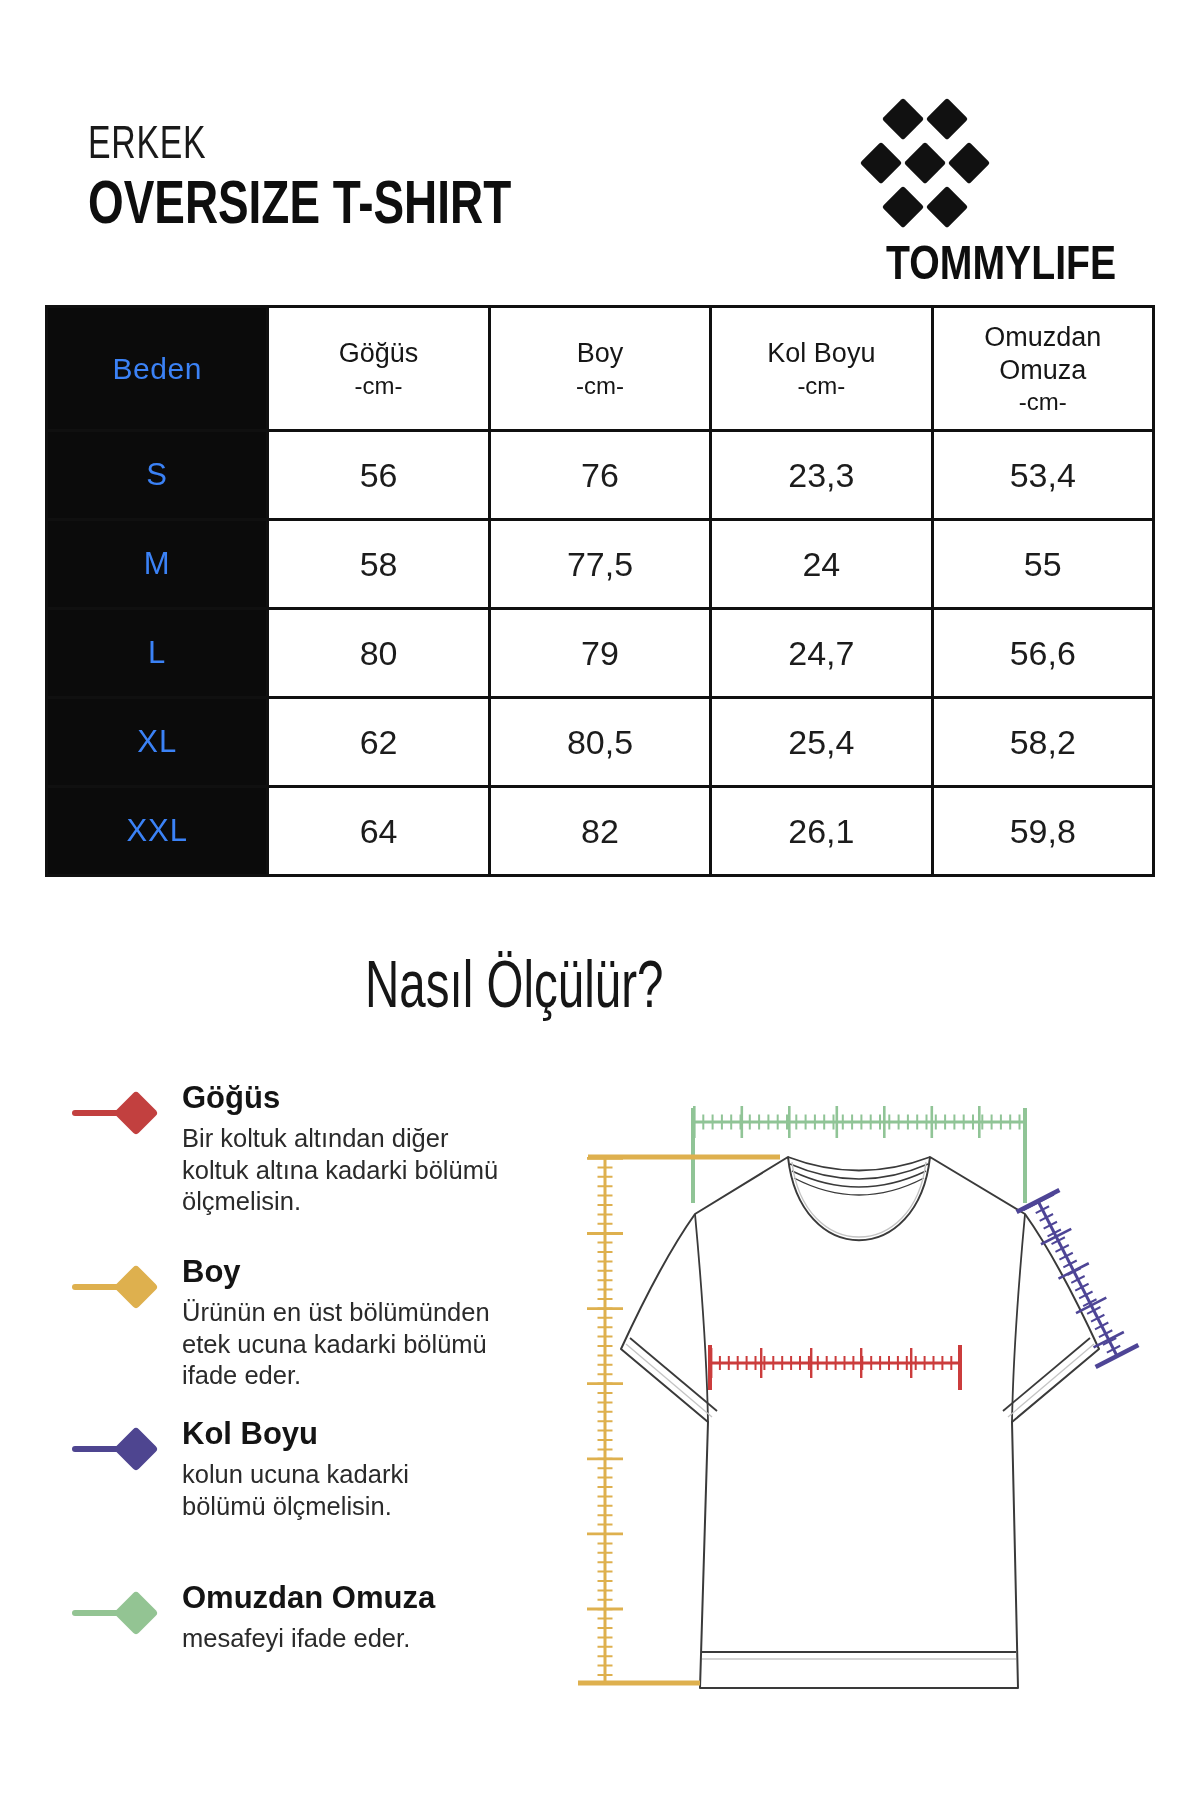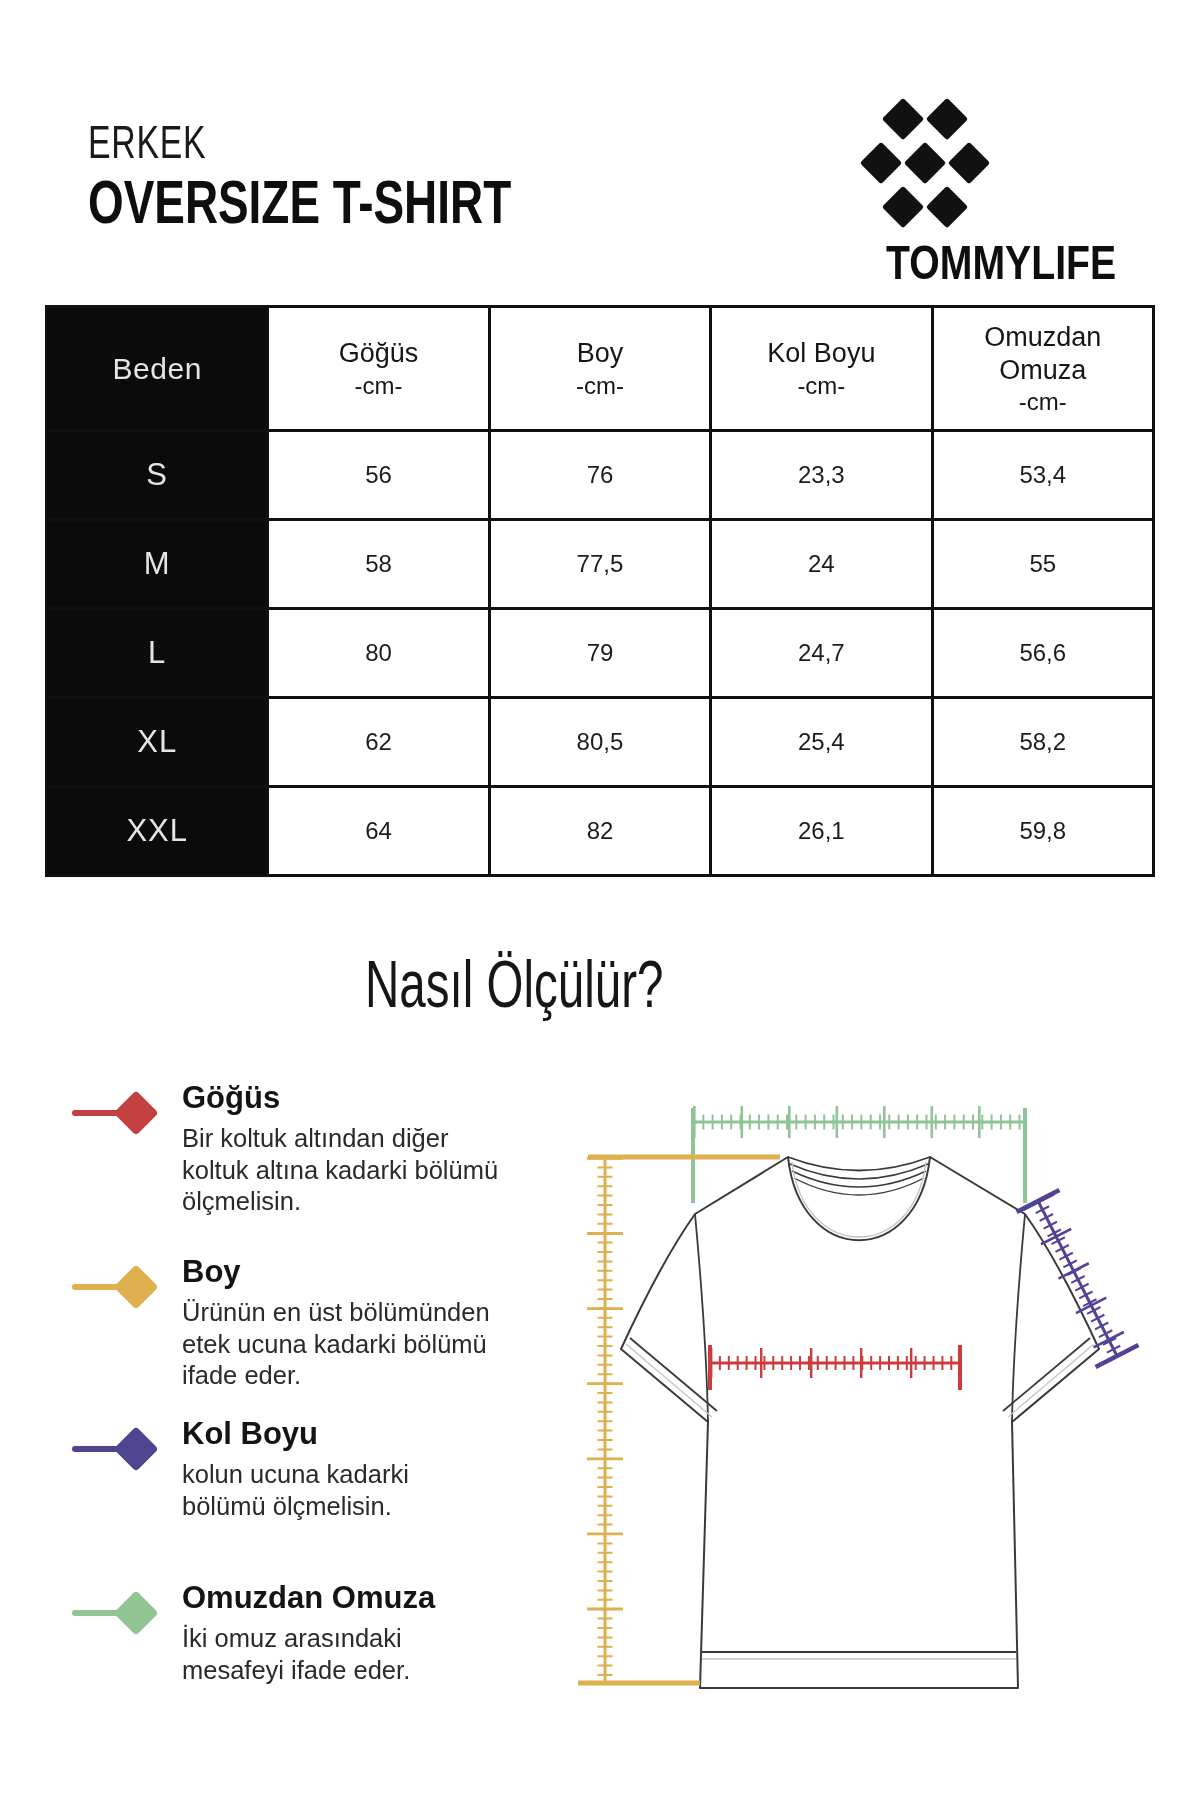--- a/index.html
+++ b/index.html
@@ -28,22 +28,22 @@
   
   table.size-table {
     position:absolute; left:45px; top:305px; width:1110px;
     border-collapse:collapse; table-layout:fixed;
   }
   .size-table th, .size-table td {
     border:3px solid #101010; text-align:center; vertical-align:middle;
     font-family:"Liberation Sans", sans-serif;
   }
   .size-table th { height:124px; font-weight:500; font-size:27px; color:#161616; }
-  .size-table td { height:89px; font-size:24px; color:#1c1c1c; }
-  .size-table .dark { background:#0b0b0b; color:#e5e5e5; border-color:#101010; }
+  .size-table td { height:89px; font-size:34px; color:#1c1c1c; }
+  .size-table .dark { background:#0b0b0b; color:#3b82f6; border-color:#101010; }
   .size-table .corner { font-size:30px; font-weight:400; letter-spacing:.5px; }
   .size-table .szname { font-size:31px; font-weight:400; letter-spacing:1px; }
   .hdr-label { display:inline-block; max-width:165px; line-height:1.2; }
   .hdr-unit { display:block; font-weight:400; font-size:24px; margin-top:2px; }
 
   
   .howto-title { position:absolute; left:0; top:946px; width:1028px; text-align:center; }
   .howto-title span {
     display:inline-block; font-size:66px; font-weight:400; color:#161616;
     transform:scaleX(.72); transform-origin:center; white-space:nowrap;
@@ -199,21 +199,20 @@
     <div class="l-icon">
       <svg width="100" height="64" viewBox="0 0 100 64">
         <g fill="#93c493">
           <rect x="0" y="28" width="58" height="6" rx="3"></rect>
           <rect x="48" y="15" width="32" height="32" rx="4" transform="rotate(45 64 31)"></rect>
         </g>
       </svg>
     </div>
     <div class="l-text">
       <div class="l-title">Omuzdan Omuza</div>
-      <span class="l-line">İki omuz arasındaki</span>
       <span class="l-line">mesafeyi ifade eder.</span>
     </div>
   </div>
 
   <svg class="diagram-svg" width="660" height="680" viewBox="520 1080 660 680">
 
     <g fill="#ffffff" stroke-width="2" stroke-linejoin="round" stroke="#3a3a3a">
       <path d="M 788 1157
                L 695 1214
                C 668 1252 645 1297 621 1349

